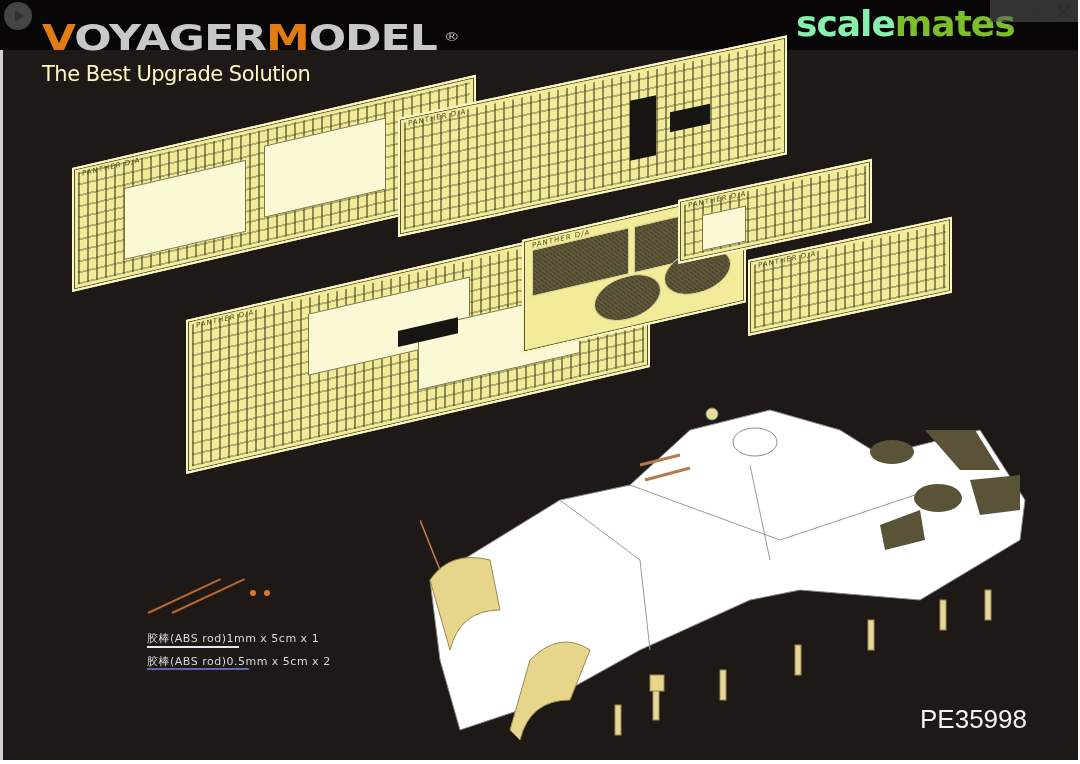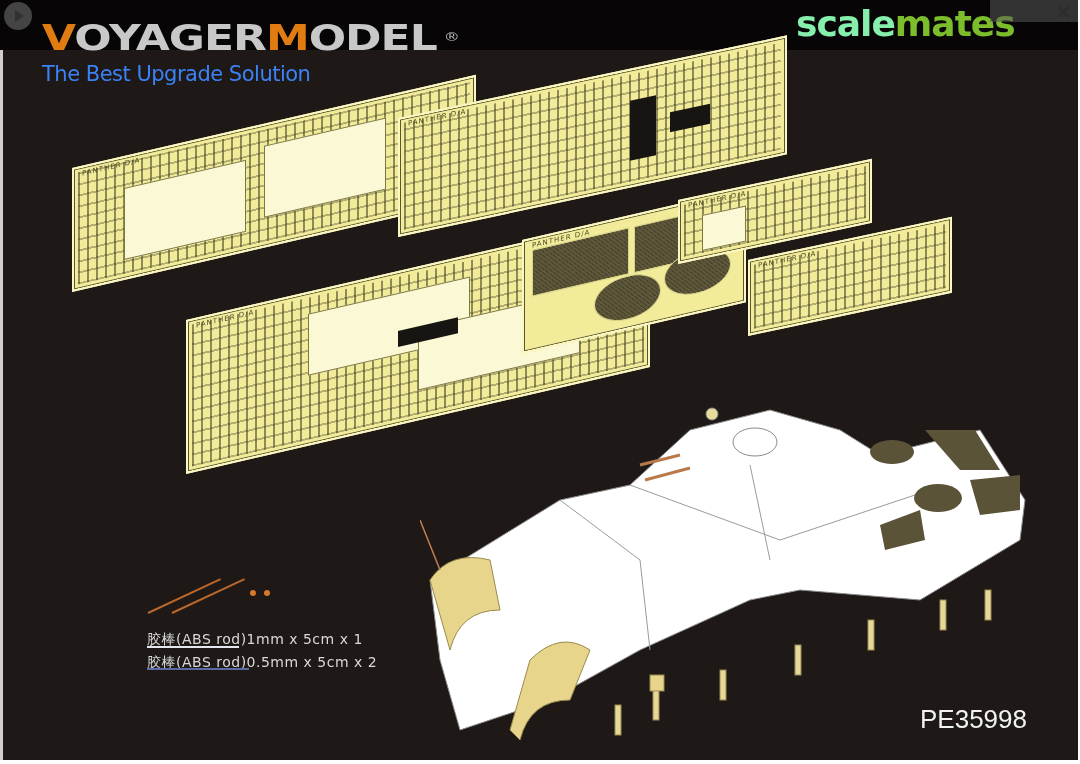--- a/index.html
+++ b/index.html
@@ -6,42 +6,42 @@
   body { width:1080px; height:764px; overflow:hidden; position:relative; font-family:"DejaVu Sans", sans-serif; }
   .viewer { position:absolute; left:0; top:0; width:1078px; height:760px; background:#1e1817; overflow:hidden; }
   .topband { position:absolute; left:0; top:0; width:100%; height:50px; background:#070505; }
   .left-edge { position:absolute; left:0; top:50px; width:3px; height:710px; background:#cfcfcf; }
   .play-icon { position:absolute; left:4px; top:2px; width:28px; height:28px; border-radius:50%; background:rgba(120,120,120,0.55); }
   .play-icon:after { content:""; position:absolute; left:11px; top:8px; border-left:9px solid rgba(40,40,40,0.7); border-top:6px solid transparent; border-bottom:6px solid transparent; }
 
   .brand { position:absolute; left:42px; top:20px; font-family:"DejaVu Sans", sans-serif; font-weight:bold; font-size:44px; letter-spacing:-1px; line-height:44px; color:#c8c8c8; transform:scaleY(0.82); transform-origin:top left; }
   .brand .o { color:#e07c12; }
   .brand .reg { position:absolute; font-size:16px; color:#bdbdbd; top:-2px; right:-22px; font-weight:normal; }
-  .tagline { position:absolute; left:42px; top:62px; font-family:"DejaVu Sans", sans-serif; font-size:21px; color:#3b82f6; letter-spacing:-0.5px; }
+  .tagline { position:absolute; left:42px; top:62px; font-family:"DejaVu Sans", sans-serif; font-size:21px; color:#fef9c3; letter-spacing:-0.5px; }
 
   .sm-logo { position:absolute; left:796px; top:4px; font-family:"DejaVu Sans", sans-serif; font-weight:bold; font-size:36px; letter-spacing:-1px; line-height:40px; }
   .sm-logo .scale { color:#86efac; }
   .sm-logo .mates { color:#7cbd2c; }
   .close-btn { position:absolute; left:990px; top:0; width:88px; height:22px; background:rgba(90,90,90,0.55); color:#333; font-size:14px; display:flex; align-items:center; justify-content:flex-end; gap:6px; padding-right:6px; box-sizing:border-box; }
   .close-btn .x { font-size:20px; color:#2c2c2c; font-weight:bold; }
 
   .sheet { position:absolute; background:#f2ec9a; border:2px solid #fbf7c4; box-shadow:0 0 0 1px #5a5630 inset; overflow:hidden; }
   .sheet .pattern { position:absolute; inset:4px; background:
       repeating-linear-gradient(90deg, rgba(60,58,30,0.55) 0 2px, transparent 2px 9px),
       repeating-linear-gradient(0deg, rgba(60,58,30,0.35) 0 2px, transparent 2px 11px); }
   .sheet .label { position:absolute; left:8px; top:2px; font-size:7px; color:#4c4a26; letter-spacing:1px; }
   .mesh { position:absolute; background:repeating-linear-gradient(45deg,#4a4530 0 1px,#5e5838 1px 3px); border:1px solid #d8d28a; }
   .mesh.circle { border-radius:50%; }
   .dark-rect { position:absolute; background:#161512; }
   .pale { position:absolute; background:#fbf8d6; border:1px solid #7d7840; }
 
   .rods { position:absolute; left:146px; top:572px; width:140px; height:50px; }
   .rod { position:absolute; height:2px; background:#b9672a; transform-origin:left center; }
   .dot { position:absolute; width:6px; height:6px; border-radius:50%; background:#d8782a; }
-  .rod-label { position:absolute; left:147px; font-size:14px; color:#d9d9d9; letter-spacing:0.5px; white-space:nowrap; }
+  .rod-label { position:absolute; left:147px; font-size:11px; color:#d9d9d9; letter-spacing:0.5px; white-space:nowrap; }
   .underline { position:absolute; left:147px; height:2px; }
 
   .tank { position:absolute; left:420px; top:400px; width:620px; height:340px; }
   .product-code { position:absolute; left:920px; top:704px; font-family:Liberation Sans, sans-serif; font-size:26px; color:#f2f2f2; letter-spacing:0px; }
   .right-edge { position:absolute; right:0; top:0; width:2px; height:764px; background:#ffffff; }
   .bottom-edge { position:absolute; left:0; bottom:0; width:1080px; height:4px; background:#ffffff; }
 </style>
 </head>
 <body>
 

